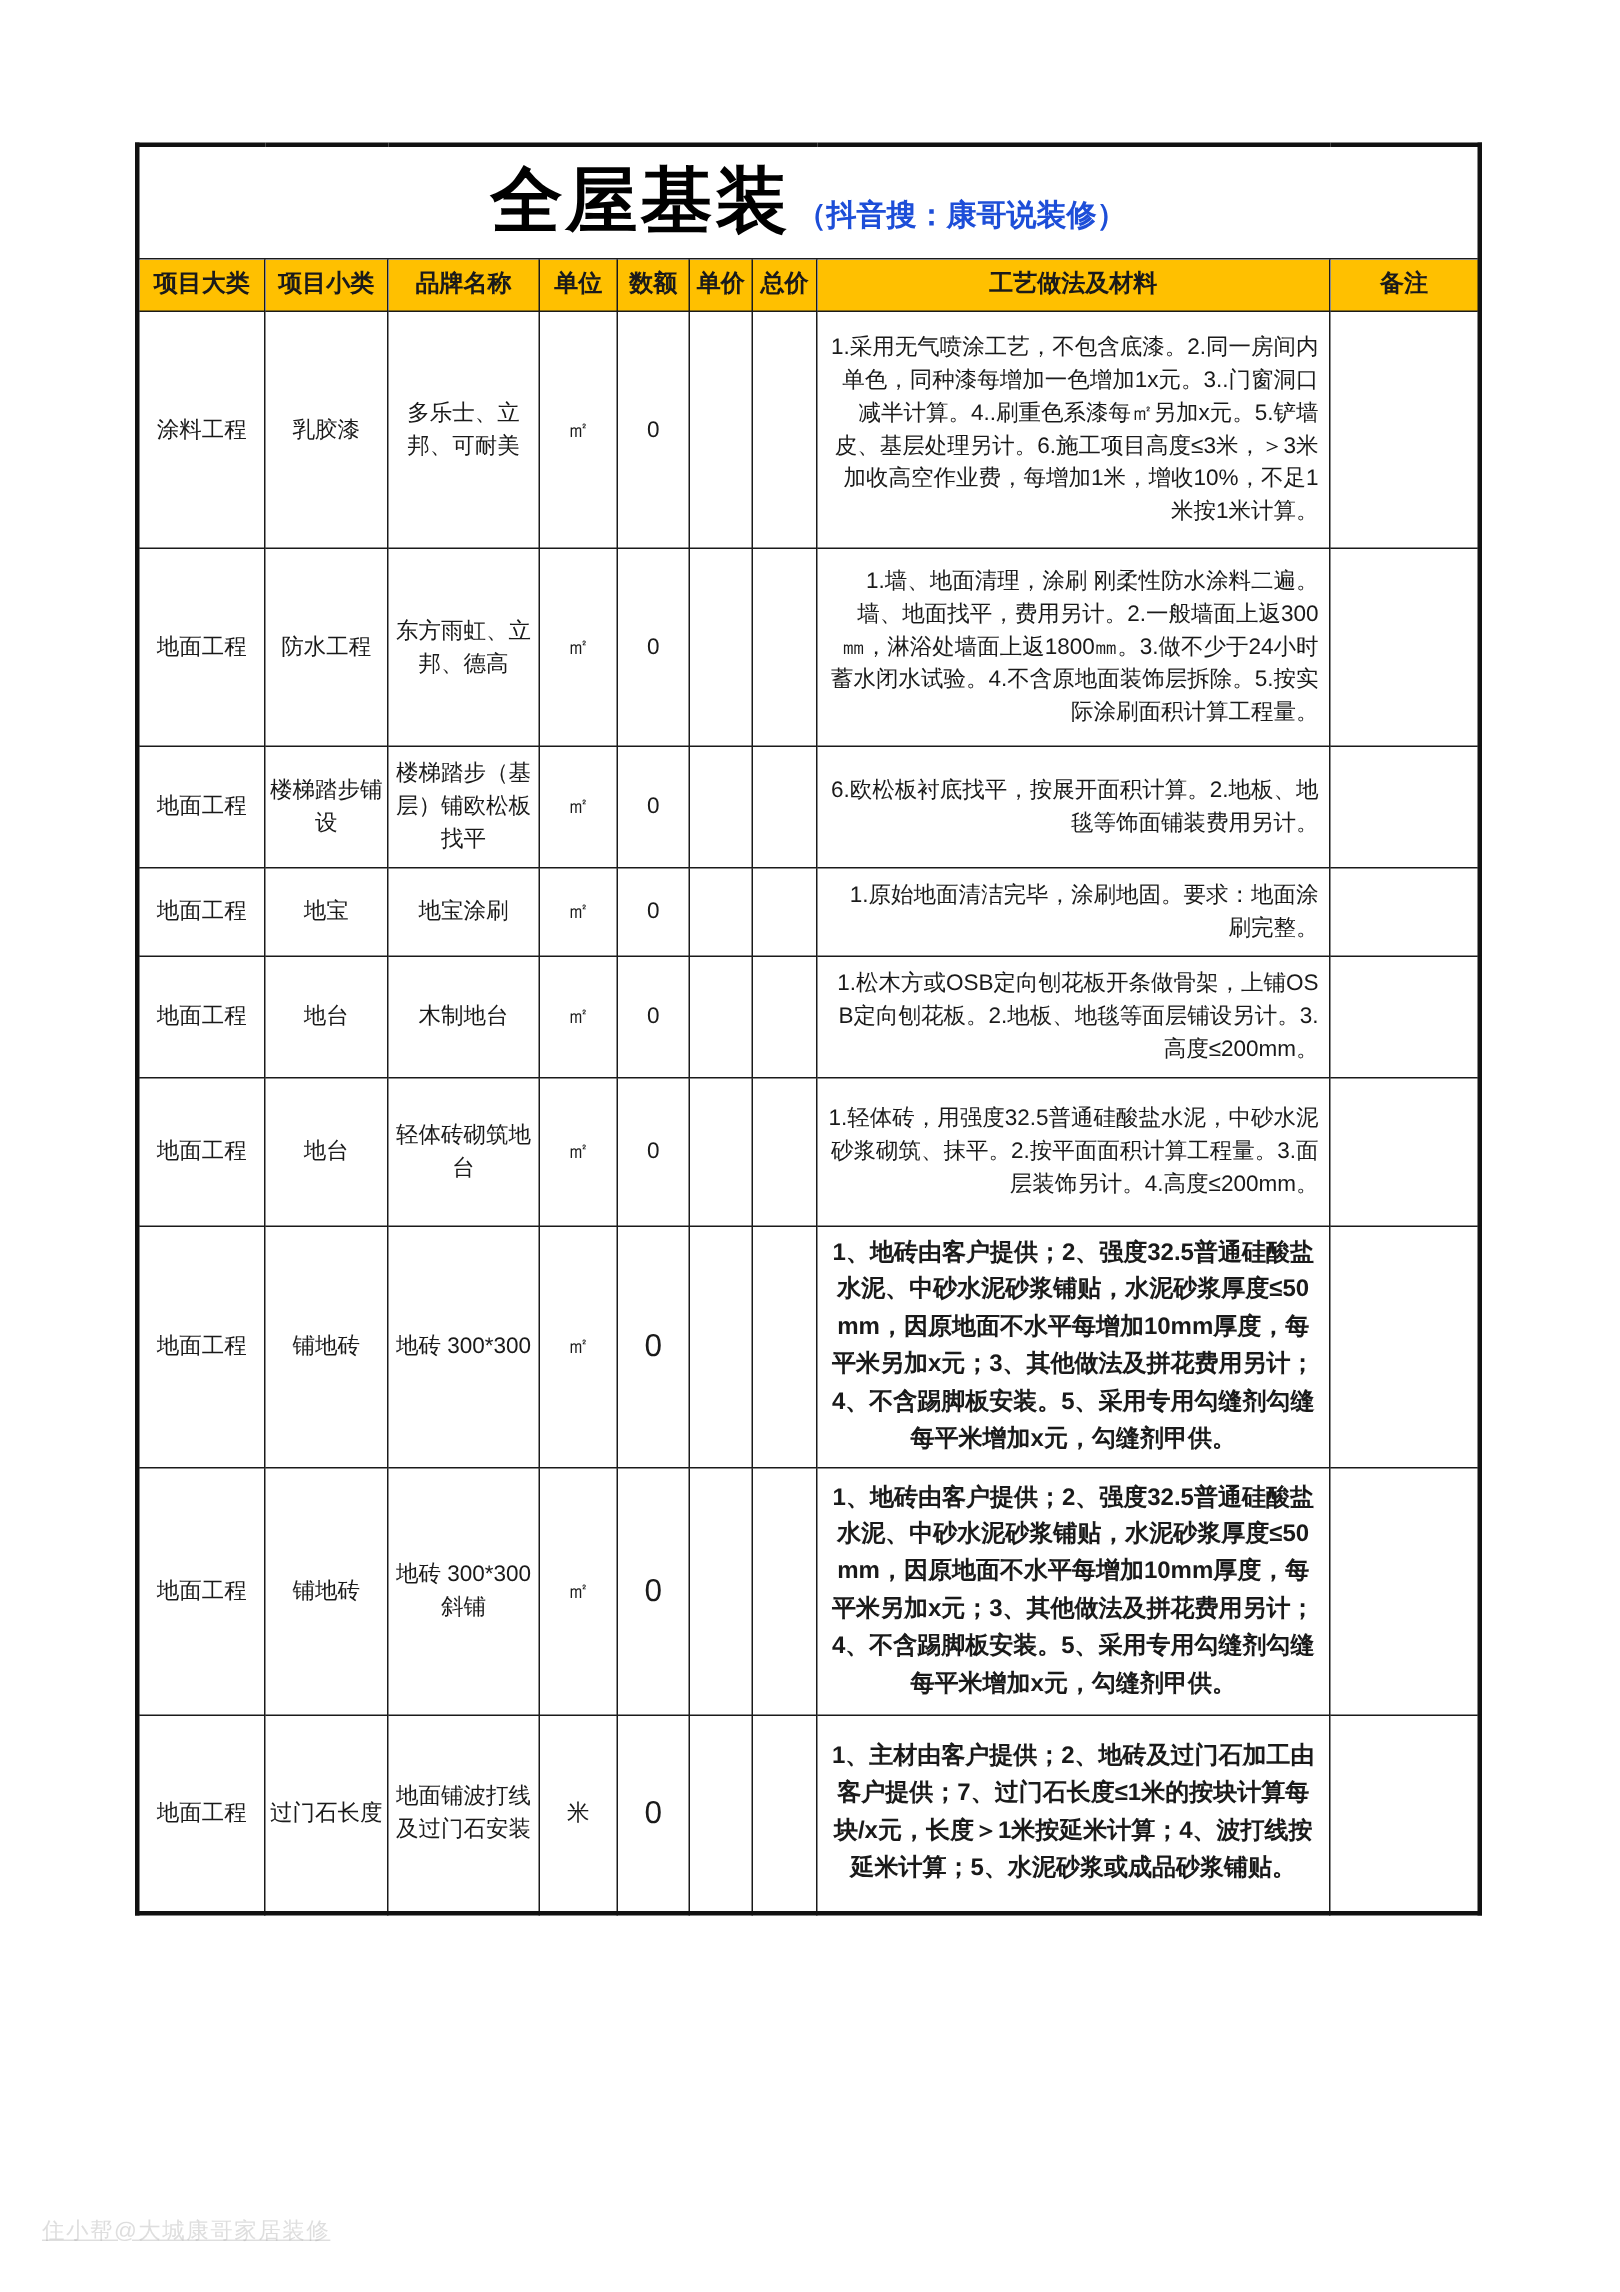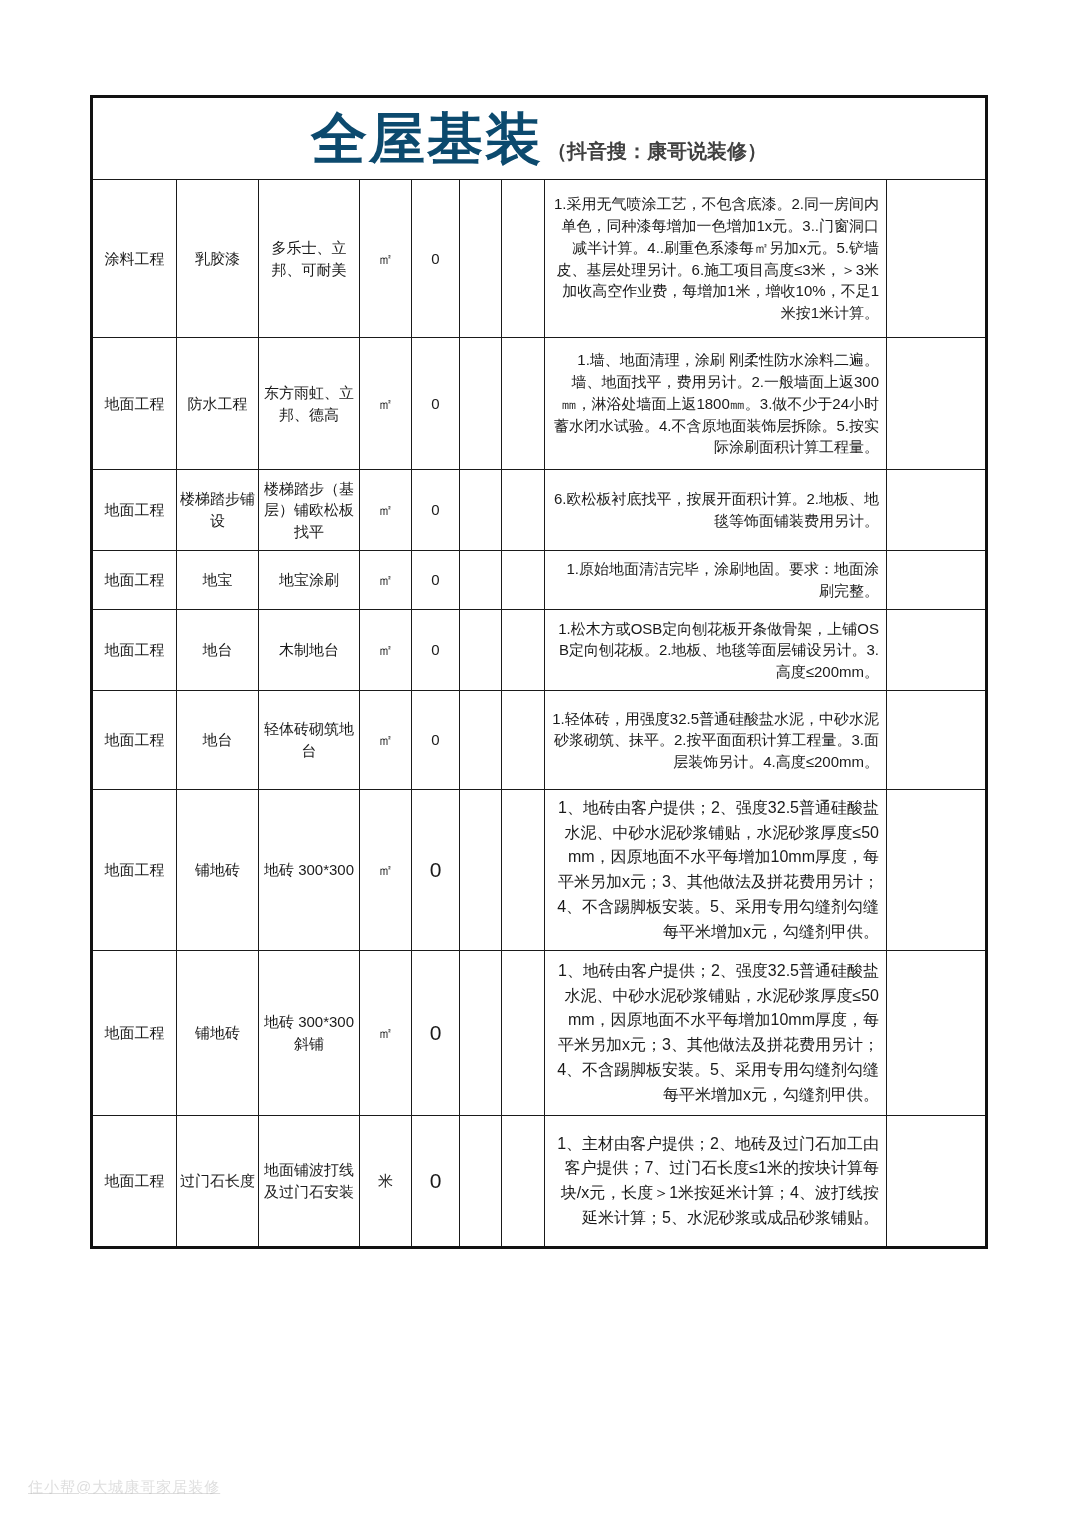--- a/index.html
+++ b/index.html
@@ -42,44 +42,45 @@
     background: #ffffff;
     padding: 0;
   }
   .title-wrap {
     display: flex;
     justify-content: center;
     align-items: baseline;
     width: 100%;
   }
   .main-title {
-    color: #0c4a6e;
-    font-size: 56px;
+    color: #000000;
+    font-size: 48px;
     font-weight: bold;
     letter-spacing: 2px;
   }
   .sub-title {
-    color: #404040;
+    color: #1d4ed8;
     font-size: 20px;
     font-weight: bold;
     margin-left: 4px;
   }
   tr.header-row th {
     background: #ffc000;
     font-weight: bold;
     font-size: 16px;
     height: 30px;
     padding: 2px 1px;
   }
   td.cell-process {
     text-align: right;
     padding: 3px 7px;
   }
   td.cell-process.left {
-    text-align: right;
+    text-align: center;
+    font-weight: bold;
   }
   tr.big td.cell-quantity {
     font-size: 21px;
   }
   tr.big td.cell-process {
     font-size: 16px;
     line-height: 1.55;
   }
   .watermark {
     position: absolute;
@@ -109,20 +110,31 @@
     </colgroup>
     <thead>
       <tr class="title-row">
         <td colspan="9">
           <div class="title-wrap">
             <span class="main-title">全屋基装</span>
             <span class="sub-title">（抖音搜：康哥说装修）</span>
           </div>
         </td>
       </tr>
+      <tr class="header-row">
+          <th>项目大类</th>
+          <th>项目小类</th>
+          <th>品牌名称</th>
+          <th>单位</th>
+          <th>数额</th>
+          <th>单价</th>
+          <th>总价</th>
+          <th>工艺做法及材料</th>
+          <th>备注</th>
+        </tr>
     </thead>
     <tbody>
         <tr style="height: 158px;">
           <td class="cell-category">涂料工程</td>
           <td class="cell-subcategory">乳胶漆</td>
           <td class="cell-brand">多乐士、立邦、可耐美</td>
           <td class="cell-unit">㎡</td>
           <td class="cell-quantity">0</td>
           <td class="cell-unit-price"></td>
           <td class="cell-total-price"></td>

